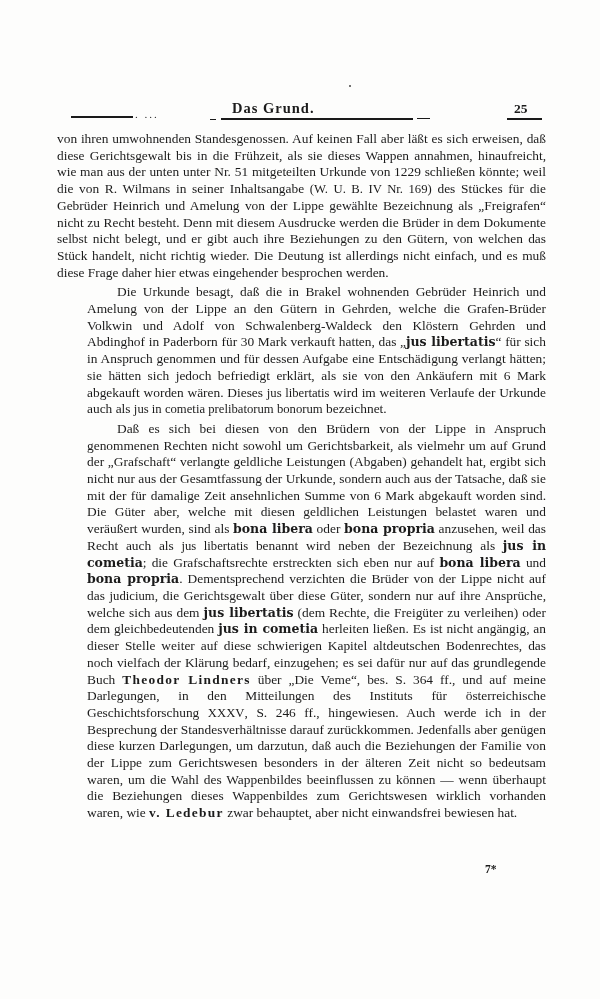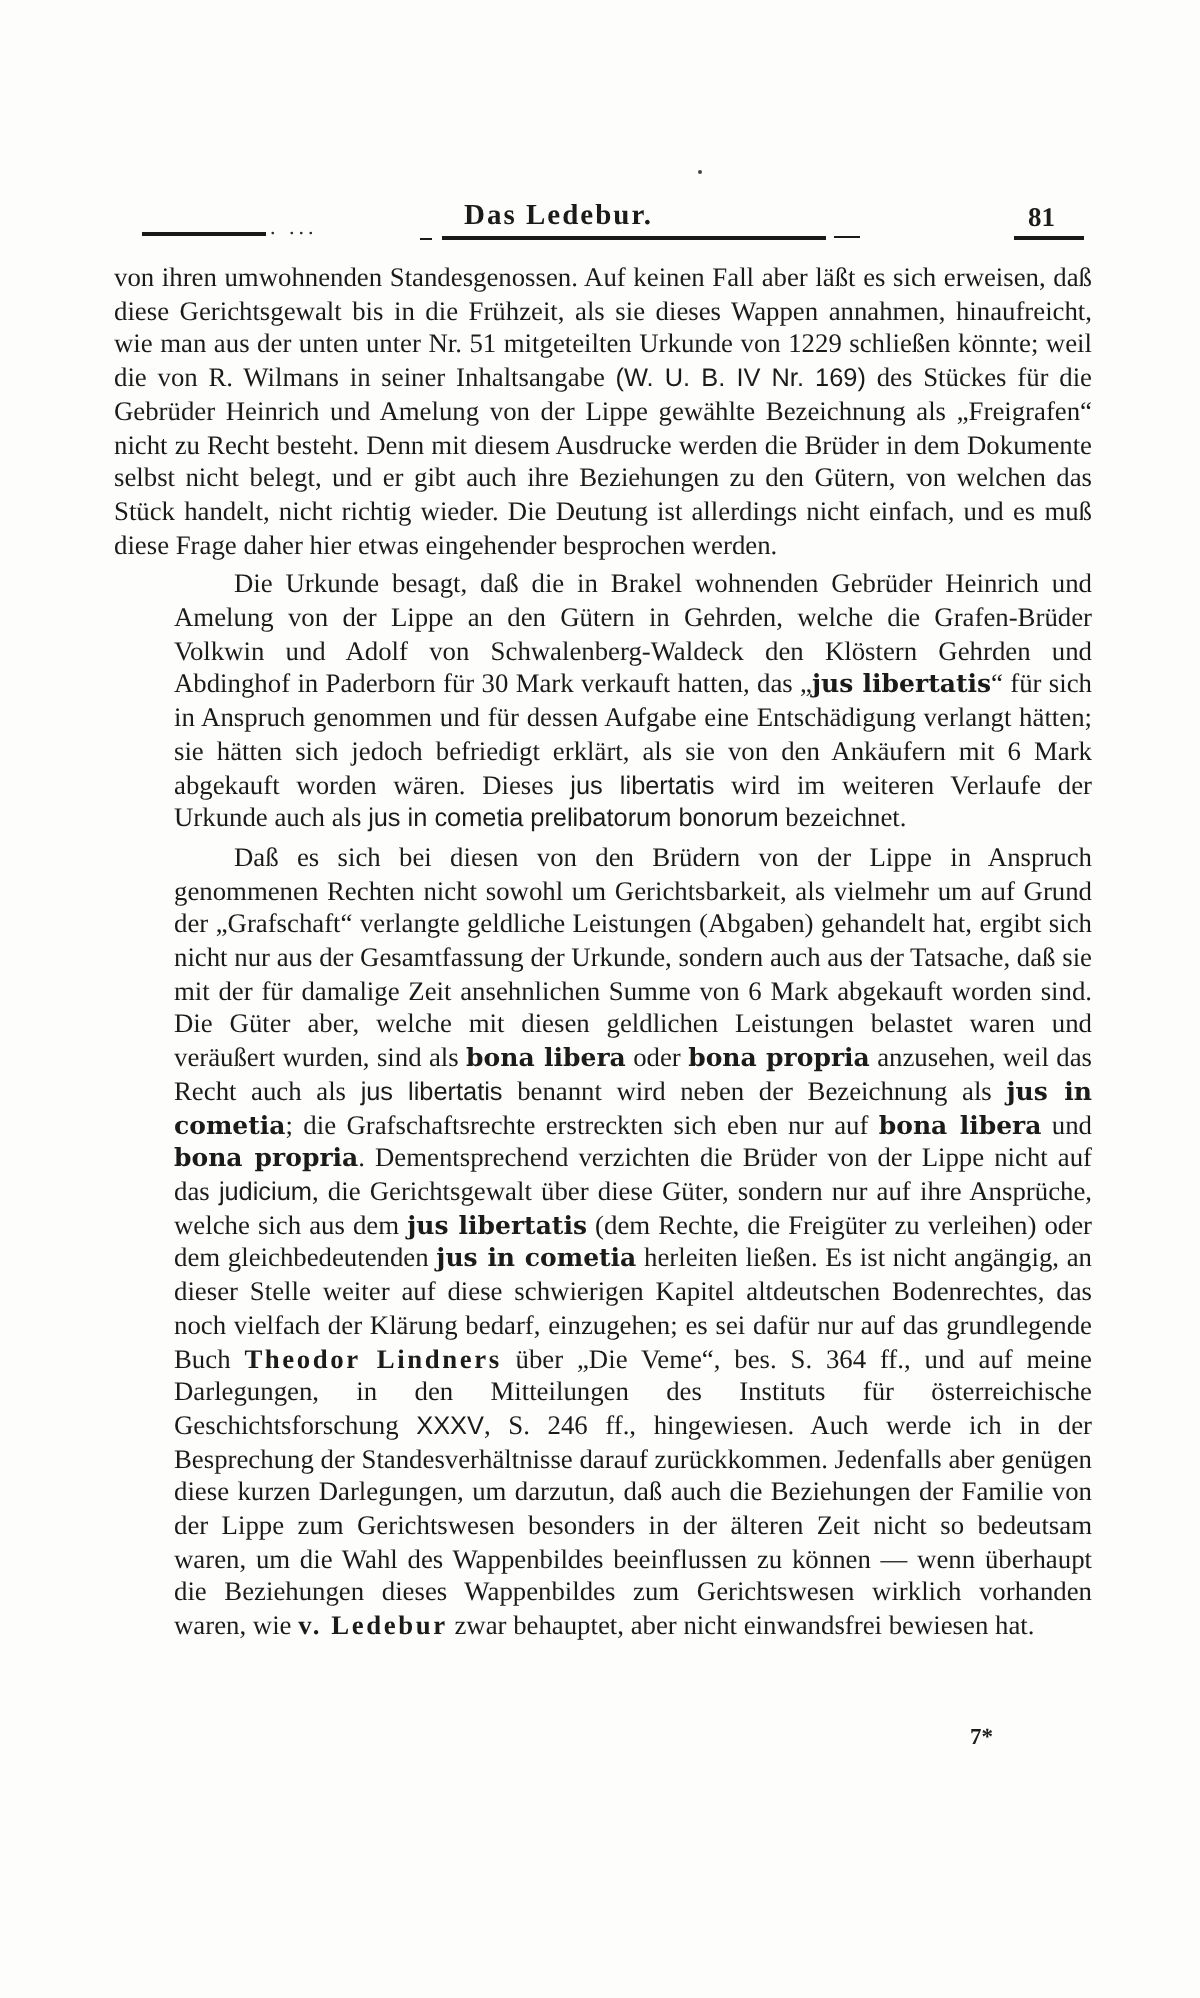--- a/index.html
+++ b/index.html
@@ -60,21 +60,21 @@
     top: 131px;
     width: 489px;
     font-size: 13.4px;
     line-height: 16.7px;
     text-align: justify;
   }
   .text-block p.para { margin: 0; }
   .text-block p.para + p.para { margin-top: 3px; margin-left: 30px; }
   .text-block p.indent { text-indent: 30px; }
   .latin {
-    font-family: Liberation Sans, sans-serif;
+    font-family: Liberation Serif, serif;
     font-size: 12.7px;
   }
   .latin-bold {
     font-family: "DejaVu Serif", serif;
     font-weight: bold;
     font-size: 12.5px;
   }
   .spaced { letter-spacing: 1.3px; font-weight: bold; }
   
   .signature-mark {
@@ -85,25 +85,25 @@
     font-weight: bold;
   }
 </style>
 </head>
 <body>
 
 <div class="page">
 
   <div class="rule rule-left"></div>
   <div class="head-dots">. ...</div>
-  <div class="running-head-title">Das Ledebur.</div>
+  <div class="running-head-title">Das Grund.</div>
   <div class="rule rule-center-lead"></div>
   <div class="rule rule-center"></div>
   <div class="rule rule-center-dash"></div>
-  <div class="page-number">81</div>
+  <div class="page-number">25</div>
   <div class="rule rule-right"></div>
   <div class="ink-speck"></div>
 
   <div class="text-block">
       <p class="para"><span>von ihren umwohnenden Standesgenossen. Auf keinen Fall aber läßt es sich erweisen, daß diese Gerichtsgewalt bis in die Frühzeit, als sie dieses Wappen annahmen, hinaufreicht, wie man aus der unten unter Nr. 51 mitgeteilten Urkunde von 1229 schließen könnte; weil die von R. Wilmans in seiner Inhaltsangabe </span><span class="latin">(W. U. B. IV Nr. 169)</span><span> des Stückes für die Gebrüder Heinrich und Amelung von der Lippe gewählte Bezeichnung als „Freigrafen“ nicht zu Recht besteht. Denn mit diesem Ausdrucke werden die Brüder in dem Dokumente selbst nicht belegt, und er gibt auch ihre Beziehungen zu den Gütern, von welchen das Stück handelt, nicht richtig wieder. Die Deutung ist allerdings nicht einfach, und es muß diese Frage daher hier etwas eingehender besprochen werden.</span></p>
       <p class="para indent"><span>Die Urkunde besagt, daß die in Brakel wohnenden Gebrüder Heinrich und Amelung von der Lippe an den Gütern in Gehrden, welche die Grafen-Brüder Volkwin und Adolf von Schwalenberg-Waldeck den Klöstern Gehrden und Abdinghof in Paderborn für 30 Mark verkauft hatten, das „</span><span class="latin-bold">jus libertatis</span><span>“ für sich in Anspruch genommen und für dessen Aufgabe eine Entschädigung verlangt hätten; sie hätten sich jedoch befriedigt erklärt, als sie von den Ankäufern mit 6 Mark abgekauft worden wären. Dieses </span><span class="latin">jus libertatis</span><span> wird im weiteren Verlaufe der Urkunde auch als </span><span class="latin">jus in cometia prelibatorum bonorum</span><span> bezeichnet.</span></p>
       <p class="para indent"><span>Daß es sich bei diesen von den Brüdern von der Lippe in Anspruch genommenen Rechten nicht sowohl um Gerichtsbarkeit, als vielmehr um auf Grund der „Grafschaft“ verlangte geldliche Leistungen (Abgaben) gehandelt hat, ergibt sich nicht nur aus der Gesamtfassung der Urkunde, sondern auch aus der Tatsache, daß sie mit der für damalige Zeit ansehnlichen Summe von 6 Mark abgekauft worden sind. Die Güter aber, welche mit diesen geldlichen Leistungen belastet waren und veräußert wurden, sind als </span><span class="latin-bold">bona libera</span><span> oder </span><span class="latin-bold">bona propria</span><span> anzusehen, weil das Recht auch als </span><span class="latin">jus libertatis</span><span> benannt wird neben der Bezeichnung als </span><span class="latin-bold">jus in cometia</span><span>; die Grafschaftsrechte erstreckten sich eben nur auf </span><span class="latin-bold">bona libera</span><span> und </span><span class="latin-bold">bona propria</span><span>. Dementsprechend verzichten die Brüder von der Lippe nicht auf das </span><span class="latin">judicium</span><span>, die Gerichtsgewalt über diese Güter, sondern nur auf ihre Ansprüche, welche sich aus dem </span><span class="latin-bold">jus libertatis</span><span> (dem Rechte, die Freigüter zu verleihen) oder dem gleichbedeutenden </span><span class="latin-bold">jus in cometia</span><span> herleiten ließen. Es ist nicht angängig, an dieser Stelle weiter auf diese schwierigen Kapitel altdeutschen Bodenrechtes, das noch vielfach der Klärung bedarf, einzugehen; es sei dafür nur auf das grundlegende Buch </span><span class="spaced">Theodor Lindners</span><span> über „Die Veme“, bes. S. 364 ff., und auf meine Darlegungen, in den Mitteilungen des Instituts für österreichische Geschichtsforschung </span><span class="latin">XXXV</span><span>, S. 246 ff., hingewiesen. Auch werde ich in der Besprechung der Standesverhältnisse darauf zurückkommen. Jedenfalls aber genügen diese kurzen Darlegungen, um darzutun, daß auch die Beziehungen der Familie von der Lippe zum Gerichtswesen besonders in der älteren Zeit nicht so bedeutsam waren, um die Wahl des Wappenbildes beeinflussen zu können — wenn überhaupt die Beziehungen dieses Wappenbildes zum Gerichtswesen wirklich vorhanden waren, wie </span><span class="spaced">v. Ledebur</span><span> zwar behauptet, aber nicht einwandsfrei bewiesen hat.</span></p>
     </div>
 
   <div class="signature-mark">7*</div>

